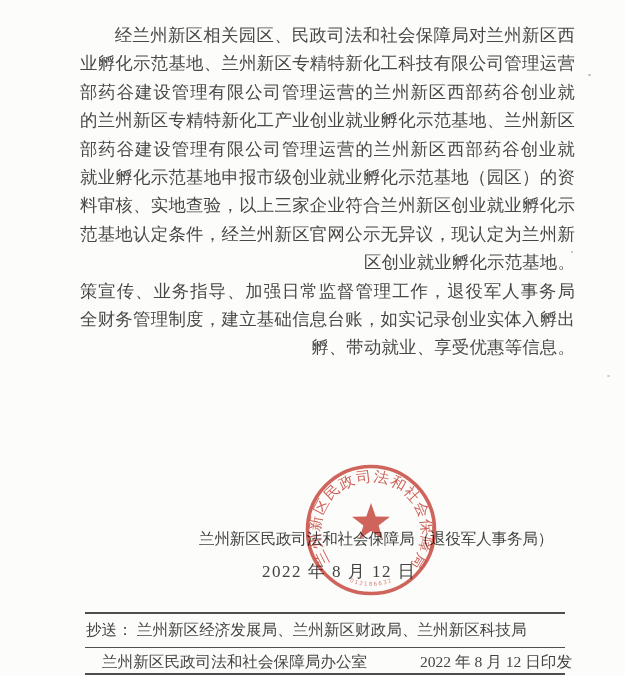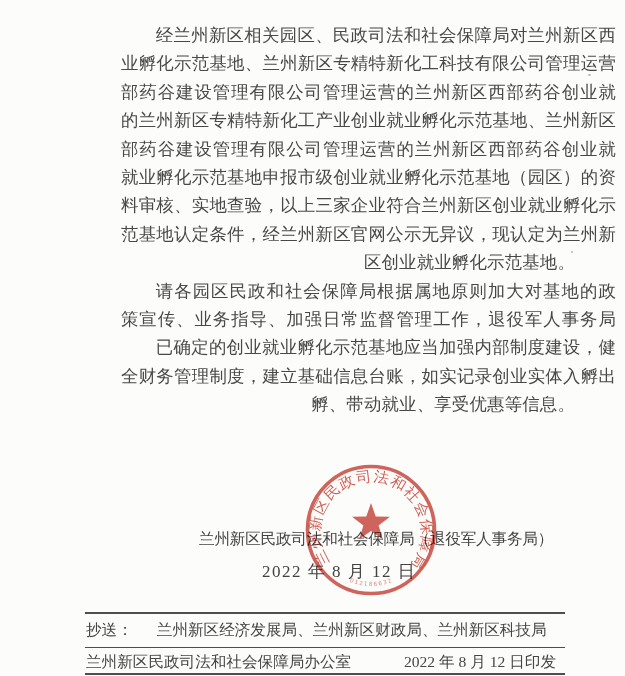--- a/index.html
+++ b/index.html
@@ -25,21 +25,20 @@
     font-size: 17.4px;
     line-height: 28.4px;
     letter-spacing: 0.2px;
     color: #484848;
   }
   .doc-line { width: 100%; white-space: nowrap; text-align: right; }
   .doc-line.fill {
     white-space: normal;
     text-align: justify;
     text-align-last: justify;
-    margin-left: 41px;
   }
   .doc-line.indent { text-indent: 2em; }
   
   .signature-agency {
     position: absolute;
     left: 199px;
     top: 529px;
     font-size: 15.6px;
     letter-spacing: -0.2px;
     color: #424242;
@@ -77,24 +76,24 @@
   .rule-3 { top: 673px; height: 2px; }
   .cc-line {
     position: absolute;
     left: 86px;
     top: 620px;
     width: 479px;
     font-size: 15.6px;
     color: #454545;
     white-space: nowrap;
   }
-  .cc-label { margin-right: 24px; }
+  .cc-label { margin-right: 4px; }
   .imprint-line {
     position: absolute;
-    left: 86px;
+    left: 102px;
     top: 652px;
     width: 470px;
     display: flex;
     justify-content: space-between;
     font-size: 15.6px;
     color: #454545;
     white-space: nowrap;
   }
   
   .speck {
@@ -114,23 +113,21 @@
   <div class="doc-body">
     <div class="doc-line fill indent">经兰州新区相关园区、民政司法和社会保障局对兰州新区西</div>
     <div class="doc-line fill">业孵化示范基地、兰州新区专精特新化工科技有限公司管理运营</div>
     <div class="doc-line fill">部药谷建设管理有限公司管理运营的兰州新区西部药谷创业就</div>
     <div class="doc-line fill">的兰州新区专精特新化工产业创业就业孵化示范基地、兰州新区</div>
     <div class="doc-line fill">部药谷建设管理有限公司管理运营的兰州新区西部药谷创业就</div>
     <div class="doc-line fill">就业孵化示范基地申报市级创业就业孵化示范基地（园区）的资</div>
     <div class="doc-line fill">料审核、实地查验，以上三家企业符合兰州新区创业就业孵化示</div>
     <div class="doc-line fill">范基地认定条件，经兰州新区官网公示无异议，现认定为兰州新</div>
     <div class="doc-line">区创业就业孵化示范基地。</div>
-    <div class="doc-line fill indent">请各园区民政和社会保障局根据属地原则加大对基地的政</div>
     <div class="doc-line fill">策宣传、业务指导、加强日常监督管理工作，退役军人事务局</div>
-    <div class="doc-line fill indent">已确定的创业就业孵化示范基地应当加强内部制度建设，健</div>
     <div class="doc-line fill">全财务管理制度，建立基础信息台账，如实记录创业实体入孵出</div>
     <div class="doc-line">孵、带动就业、享受优惠等信息。</div>
   </div>
 
   <div class="signature-agency">兰州新区民政司法和社会保障局（退役军人事务局）</div>
   <div class="signature-date">2022 年 8 月 12 日</div>
 
   <svg class="seal" viewBox="0 0 138 138" xmlns="http://www.w3.org/2000/svg">
     <defs>
       <path id="sealTextArc" d="M 27.8 100.4 A 51 51 0 1 1 110.2 100.4" fill="none"></path>

